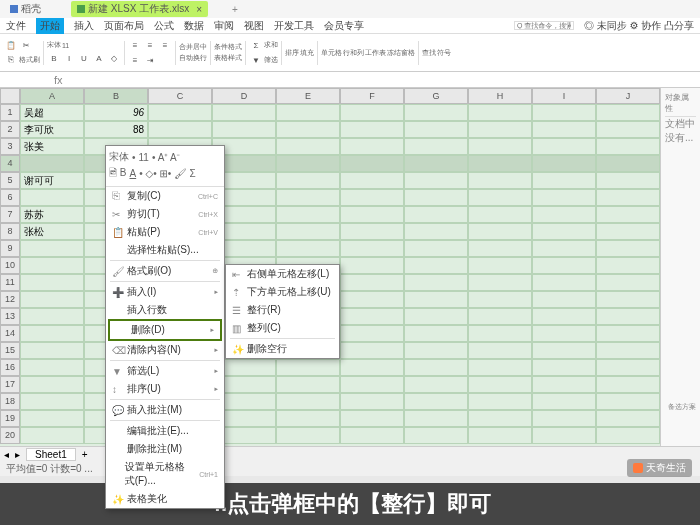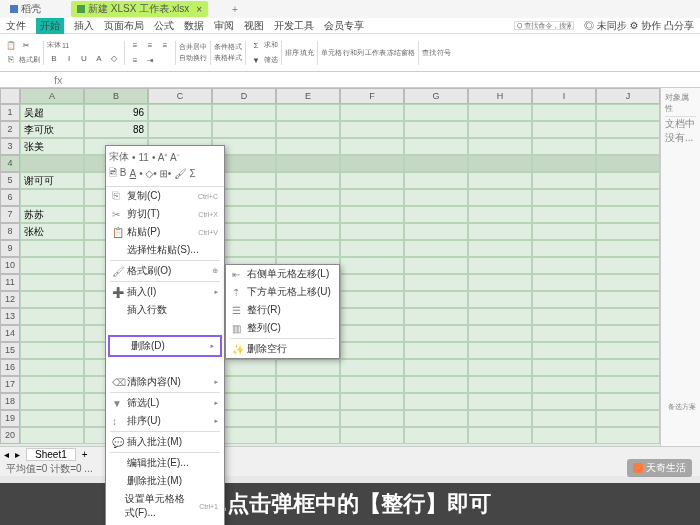--- a/index.html
+++ b/index.html
@@ -5,21 +5,21 @@
 *{margin:0;padding:0;box-sizing:border-box;font-family:"Microsoft YaHei",sans-serif;font-size:10px}
 body{width:700px;height:525px;background:#e8e8e8;overflow:hidden;position:relative}
 .app{width:700px;height:460px;background:#fff;position:relative}
 .titlebar{height:18px;background:#f5f5f5;display:flex;align-items:center;padding:0 4px;gap:24px}
 .tab{display:flex;align-items:center;gap:3px;padding:1px 6px;font-size:8px;color:#555}
 .tab.active{background:#bef264;border-radius:2px}
 .tab-icon{width:8px;height:8px;background:#4a9e4a;display:inline-block}
 .tab-icon.doc{background:#4a7ac9}
 .menubar{height:16px;background:#fff;display:flex;align-items:center;gap:10px;padding:0 6px;border-bottom:1px solid #ddd}
 .menubar span{font-size:10px;color:#444}
-.menubar .hl{background:#14b8a6;padding:1px 4px}
+.menubar .hl{background:#0ea5e9;padding:1px 4px}
 .menubar .sep{flex:1}
 .menubar input{width:60px;font-size:7px;border:1px solid #ddd;padding:0 2px}
 .ribbon{height:38px;background:#fff;border-bottom:1px solid #ccc;display:flex;align-items:center;padding:0 4px;gap:1px}
 .rbtn{width:14px;height:14px;border:1px solid transparent;display:inline-flex;align-items:center;justify-content:center;font-size:8px;color:#555}
 .rsep{width:1px;height:24px;background:#ddd;margin:0 2px}
 .rgroup{display:flex;flex-direction:column;gap:1px}
 .rrow{display:flex;gap:1px;align-items:center}
 .rtxt{font-size:7px;color:#666}
 .formulabar{height:16px;background:#fff;border-bottom:1px solid #ccc;display:flex;align-items:center}
 .namebox{width:50px;border-right:1px solid #ccc;padding:0 4px;font-size:9px}
@@ -37,21 +37,21 @@
 .cell{flex:0 0 64px;border:1px solid #b8d4b8;font-size:10px;padding:0 3px;line-height:15px;background:#dfeee0}
 .cell.selrow{background:#c4d8c4}
 .sidebar{width:100px;background:#f8f8f8;border-left:1px solid #ccc;padding:4px;font-size:8px;color:#888}
 .ctxmenu{position:absolute;left:105px;top:145px;width:120px;background:#fff;border:1px solid #888;box-shadow:2px 2px 6px rgba(0,0,0,.3);z-index:10}
 .ctx-toolbar{padding:3px;border-bottom:1px solid #ddd;font-size:7px;color:#666}
 .ctx-toolbar .r{display:flex;gap:3px;align-items:center;margin:1px 0}
 .ctx-item{display:flex;align-items:center;gap:5px;padding:2px 6px;font-size:8px;color:#333;position:relative}
 .ctx-item .ico{width:10px;display:inline-block;color:#888}
 .ctx-item .sc{margin-left:auto;color:#999;font-size:7px}
 .ctx-item .arr{margin-left:auto;color:#888;font-size:7px}
-.ctx-item.hl{background:#fff;border:2px solid #8b5cf6;margin:16px 2px}
+.ctx-item.hl{background:#fff;border:2px solid #4d7c0f;margin:0 2px}
 .ctx-sep{height:1px;background:#ddd;margin:1px 4px}
 .submenu{position:absolute;left:225px;top:264px;width:115px;background:#fff;border:1px solid #888;box-shadow:2px 2px 6px rgba(0,0,0,.3);z-index:11}
 .sheettabs{height:16px;background:#f0f0f0;border-top:1px solid #ccc;display:flex;align-items:center;font-size:8px;padding:0 4px;gap:6px}
 .sheettabs .st{padding:0 8px;background:#fff;border:1px solid #ccc}
 .status{height:14px;background:#f0f0f0;font-size:7px;color:#666;padding:0 6px;display:flex;gap:8px}
 .caption{position:absolute;bottom:0;left:0;right:0;height:42px;background:rgba(0,0,0,.7);color:#fff;font-size:22px;font-weight:bold;display:flex;align-items:center;justify-content:center}
 .watermark{position:absolute;right:8px;bottom:48px;font-size:10px;color:#fff;background:rgba(0,0,0,.3);padding:2px 6px;border-radius:3px;display:flex;align-items:center;gap:3px}
 .watermark .logo{width:10px;height:10px;background:#ff7a3d;border-radius:2px;display:inline-block}
 .sidebar-bottom{position:absolute;right:4px;bottom:48px;font-size:7px;color:#888}
 </style>
@@ -176,21 +176,21 @@
         <div class="ch">F</div>
         <div class="ch">G</div>
         <div class="ch">H</div>
         <div class="ch">I</div>
         <div class="ch">J</div>
       </div>
       <div class="rows" id="rows">
           <div class="row">
             <div class="rh">1</div>
             <div class="cell">吴超</div>
-            <div class="cell" style="text-align: right;">96</div>
+            <div class="cell" style="text-align: right; font-style: italic;">96</div>
             <div class="cell"></div>
             <div class="cell"></div>
             <div class="cell"></div>
             <div class="cell"></div>
             <div class="cell"></div>
             <div class="cell"></div>
             <div class="cell"></div>
             <div class="cell"></div>
           </div>
           <div class="row">

